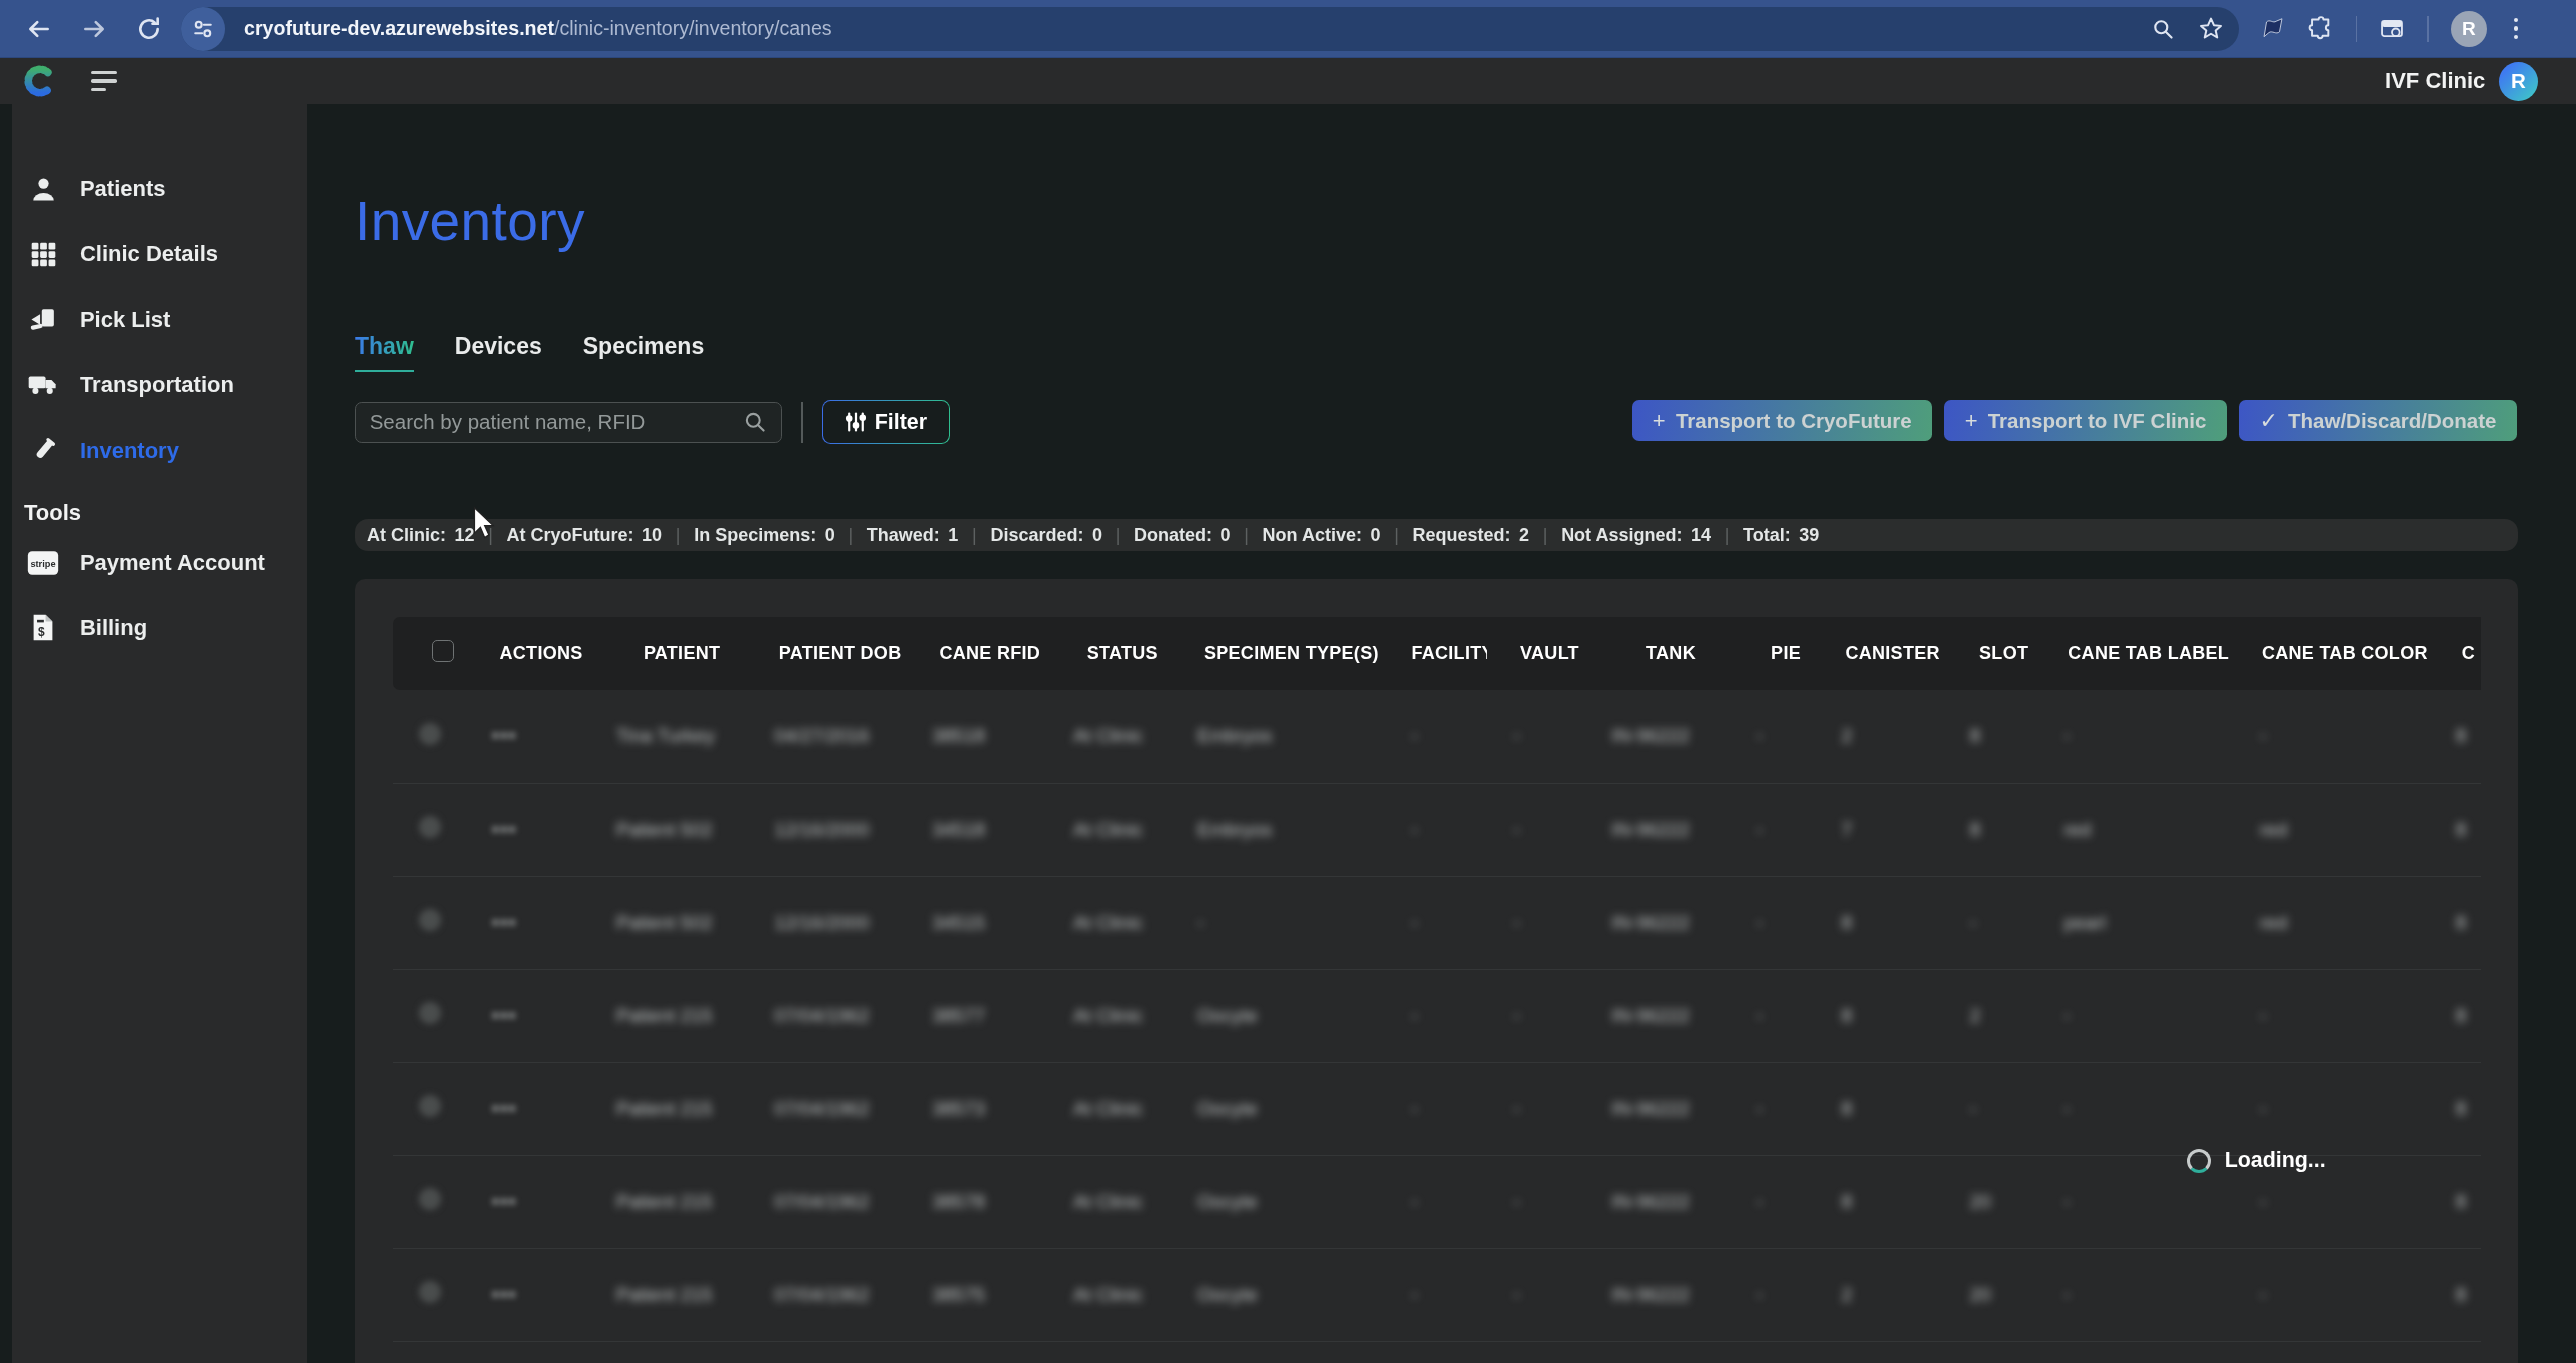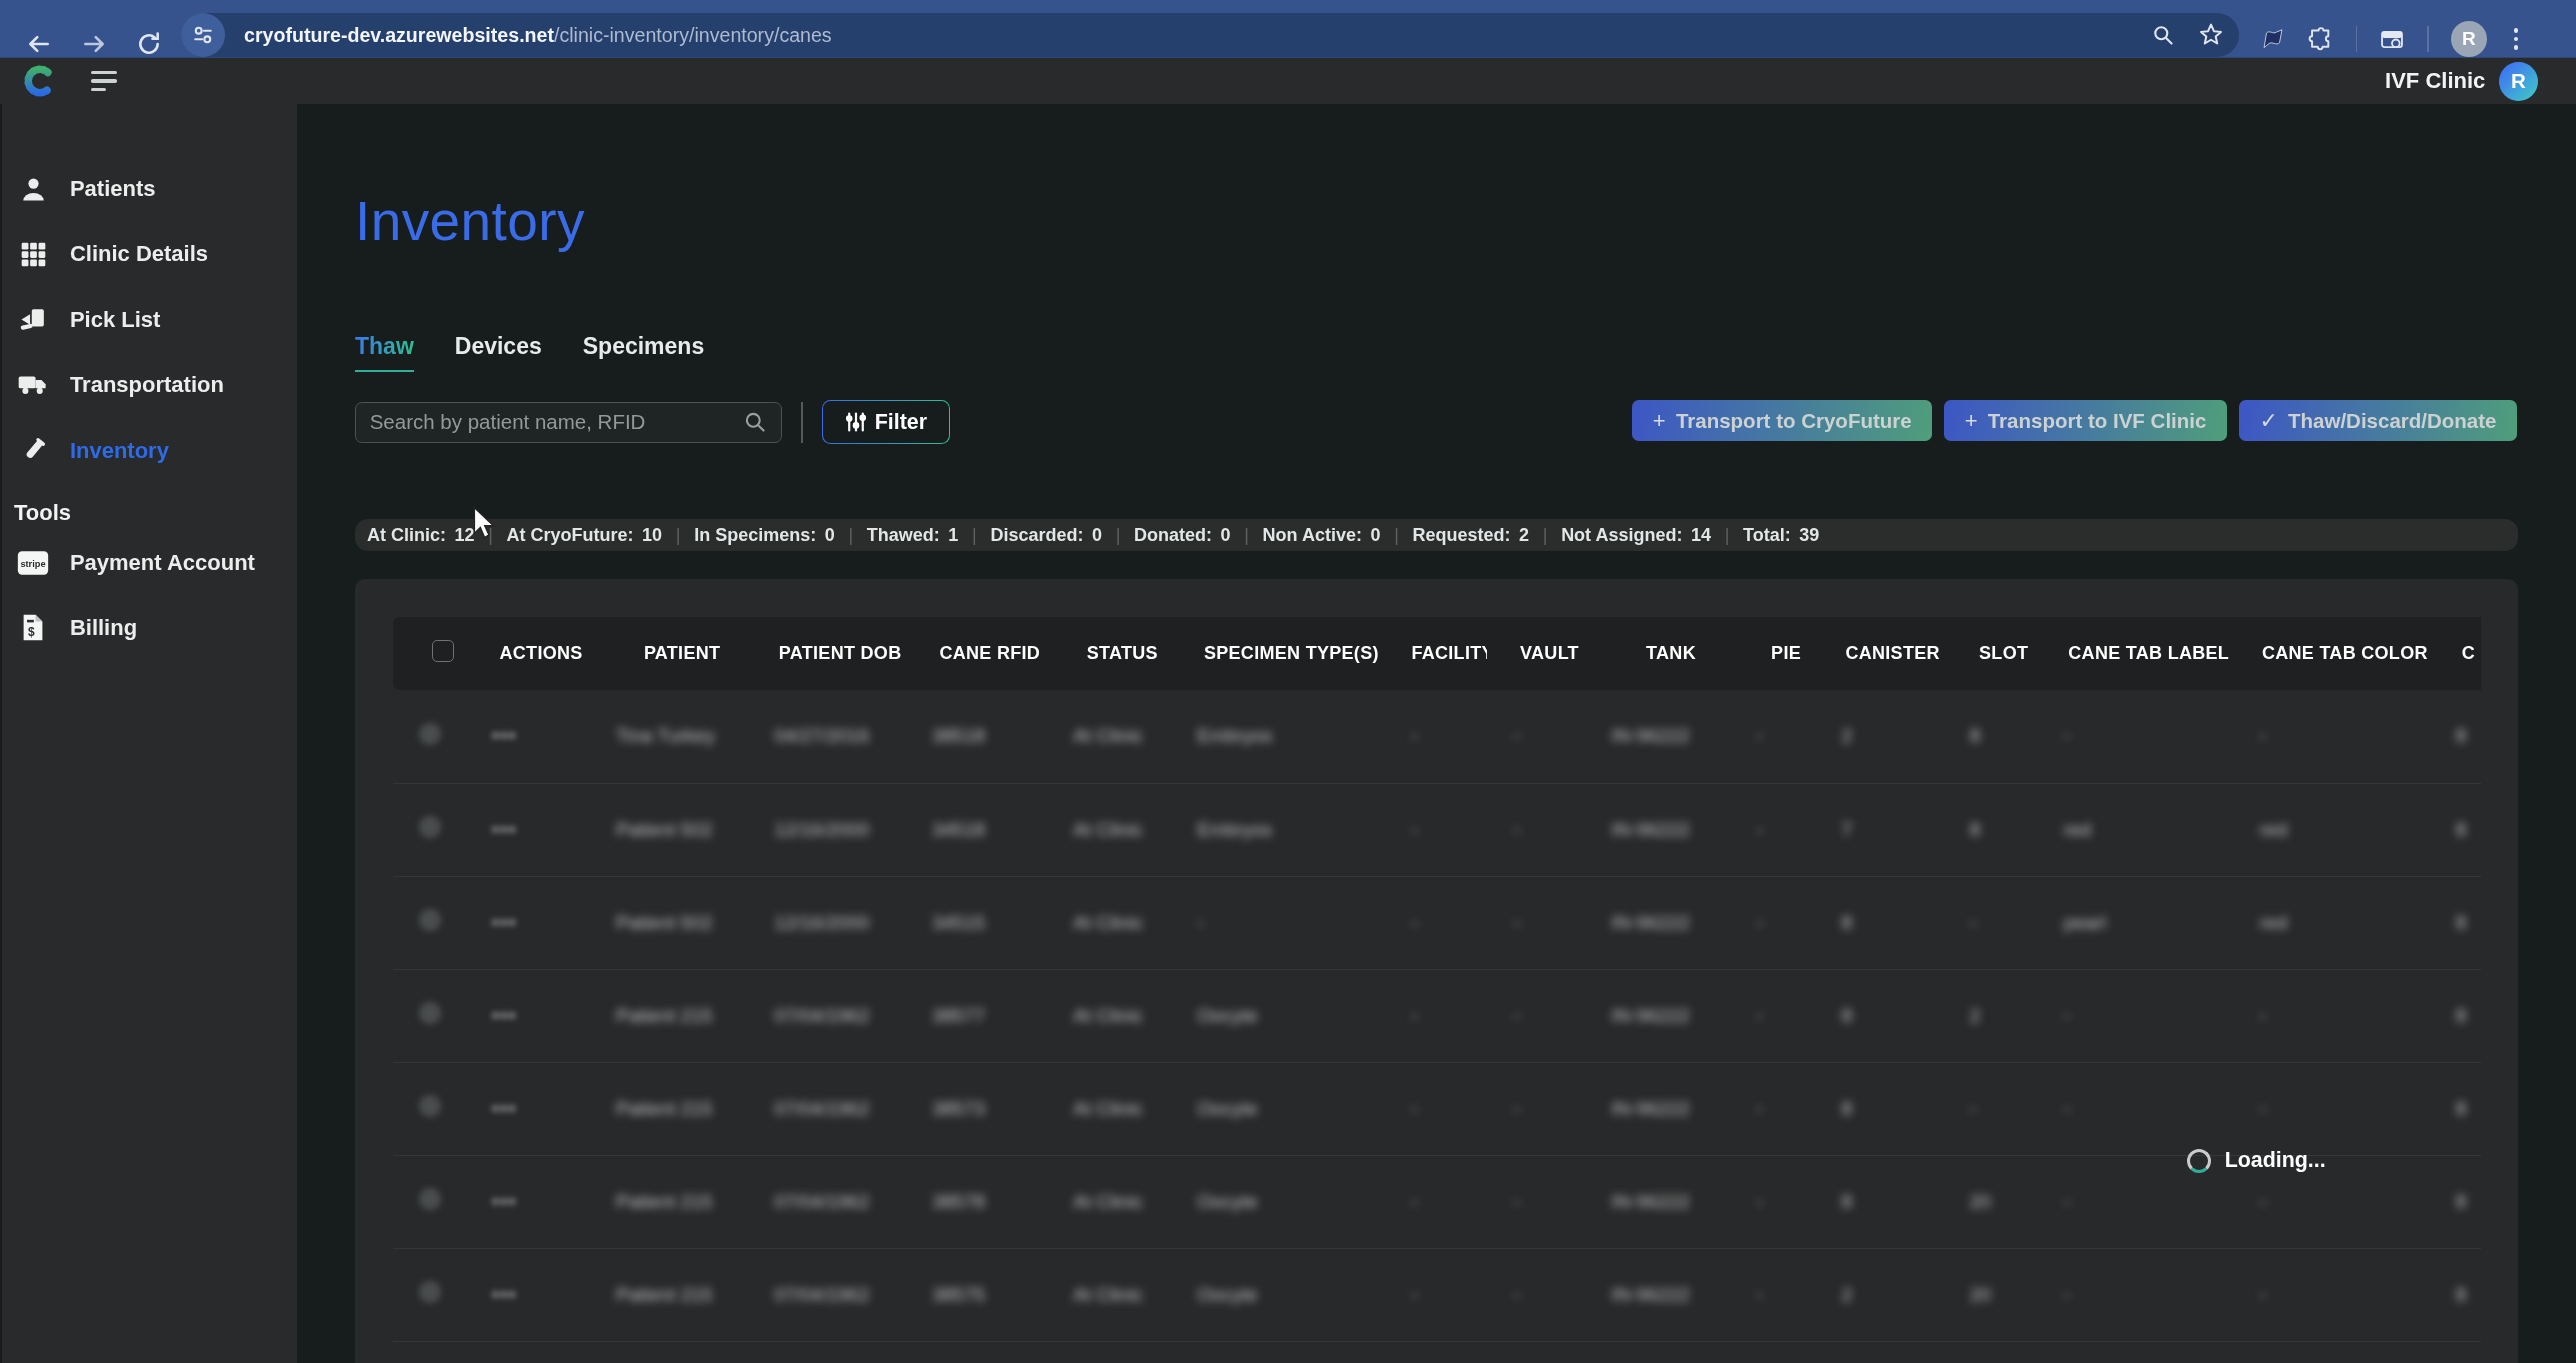--- a/index.html
+++ b/index.html
@@ -7,21 +7,21 @@
   body {
     position:relative; overflow:hidden;
     background:#171d1d;
     font-family:"Liberation Sans", sans-serif;
     -webkit-font-smoothing:antialiased;
   }
 
   
   .browser-bar {
     position:absolute; left:0; top:0; width:2576px; height:58px;
-    background:#36538d; display:flex; align-items:flex-end;
+    background:#36538d; display:flex; align-items:center;
     border-bottom:1.7px solid #2c477c;
   }
   .nav-icons { display:flex; align-items:center; gap:29px; padding-left:26px; }
   .nav-btn { width:26px; height:26px; display:flex; align-items:center; justify-content:center; }
   .nav-btn svg { stroke:#dfe5f2; }
   .url-pill {
     margin-left:19px; height:44px; width:2058px;
     background:#26406d; border-radius:22px;
     display:flex; align-items:center; padding-right:15.4px;
   }
@@ -58,21 +58,21 @@
   .clinic-name { color:#f2f3f3; font-size:22px; font-weight:700; }
   .app-avatar {
     width:39px; height:39px; border-radius:50%;
     background:linear-gradient(135deg,#3f7bf0 20%,#3fc3c9 90%);
     color:#fff; font-size:20.5px; font-weight:700;
     display:flex; align-items:center; justify-content:center;
   }
 
   
   .sidebar {
-    position:absolute; left:2px; top:104px; width:295px; height:1259px;
+    position:absolute; left:12px; top:104px; width:295px; height:1259px;
     background:#292a2b; padding-top:60px;
   }
   .side-item {
     display:flex; align-items:center; height:50px; padding-left:15.4px; margin-bottom:15.4px;
     cursor:pointer;
   }
   .side-item .icon { width:32px; height:32px; display:flex; align-items:center; justify-content:center; flex:0 0 auto; }
   .side-item .lbl { margin-left:20.5px; font-size:22px; font-weight:700; color:#eceeee; white-space:nowrap; }
   .side-item.active .lbl { color:#2e6be8; }
   .side-section { padding-left:12px; margin:24px 0 12px 0; font-size:22px; font-weight:700; color:#f2f3f3; }

